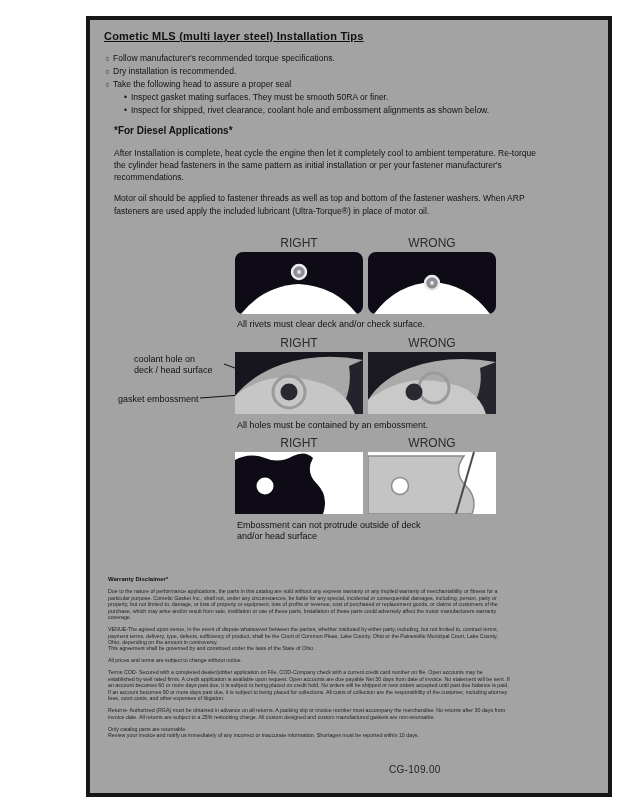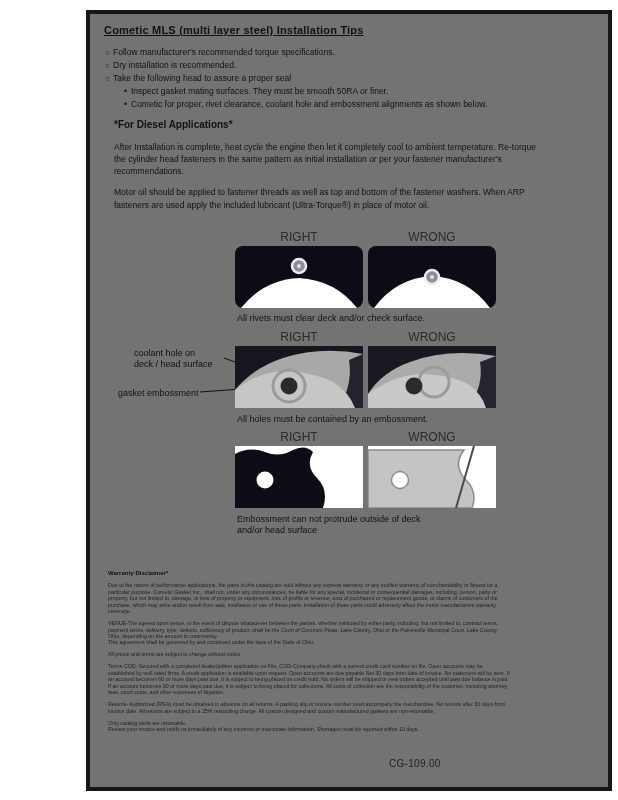--- a/index.html
+++ b/index.html
@@ -2,22 +2,22 @@
 <html><head>
 <meta charset="utf-8">
 <style>
   html,body{margin:0;padding:0;}
   body{
     width:618px;height:800px;background:#ffffff;position:relative;
     font-family:"Liberation Sans","DejaVu Sans",sans-serif;color:#111;
     -webkit-font-smoothing:antialiased;overflow:hidden;
   }
   .frame{
-    position:absolute;left:86px;top:10px;width:518px;height:773px;
-    border:4px solid #161616;background:#737373;
+    position:absolute;left:86px;top:16px;width:518px;height:773px;
+    border:4px solid #161616;background:#a3a3a3;
   }
   .title{
     position:absolute;left:14px;top:10px;font-size:11px;font-weight:bold;
     text-decoration:underline;letter-spacing:.2px;
   }
   .bullets{position:absolute;left:12px;top:32px;font-size:8.5px;}
   .bullet-line{display:flex;line-height:13px;}
   .bullet-line .marker{width:11px;text-align:center;flex:0 0 11px;font-size:7.5px;}
   .bullet-line.sub{margin-left:18px;}
   .bullet-line.sub .marker{font-size:8.5px;}
@@ -67,21 +67,21 @@
     <div class="bullet-line">
       <span class="marker">○</span>
       <span>Take the following head to assure a proper seal</span>
     </div>
     <div class="bullet-line sub">
       <span class="marker">•</span>
       <span>Inspect gasket mating surfaces.  They must be smooth 50RA or finer.</span>
     </div>
     <div class="bullet-line sub">
       <span class="marker">•</span>
-      <span>Cometic for proper, rivet clearance, coolant hole and embossment alignments as shown below.</span>
+      <span>Inspect for shipped, rivet clearance, coolant hole and embossment alignments as shown below.</span>
     </div>
   </div>
 
   <div class="diesel">
     <div class="heading">*For Diesel Applications*</div>
     <p>After Installation is complete, heat cycle the engine then let it completely cool to ambient temperature. Re-torque the cylinder head fasteners in the same pattern as initial installation or per your fastener manufacturer's recommendations.</p>
     <p>Motor oil should be applied to fastener threads as well as top and bottom of the fastener washers. When ARP fasteners are used apply the included lubricant (Ultra-Torque®) in place of motor oil.</p>
   </div>
 
   <div class="diagrams">

